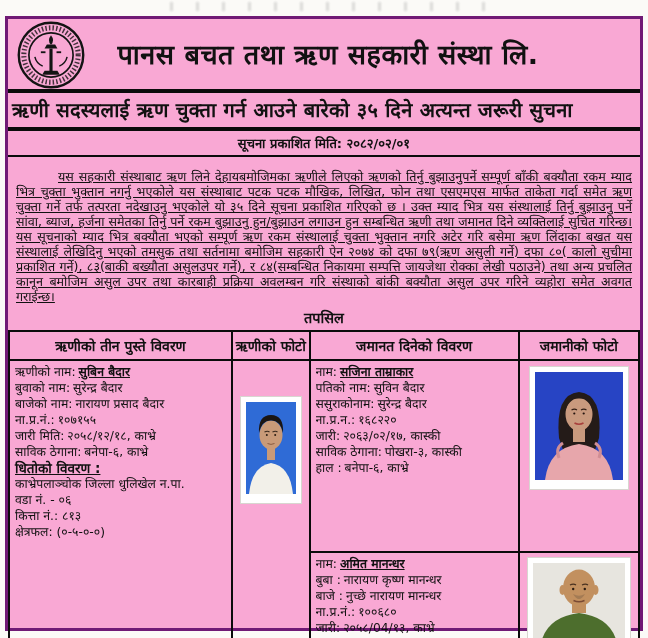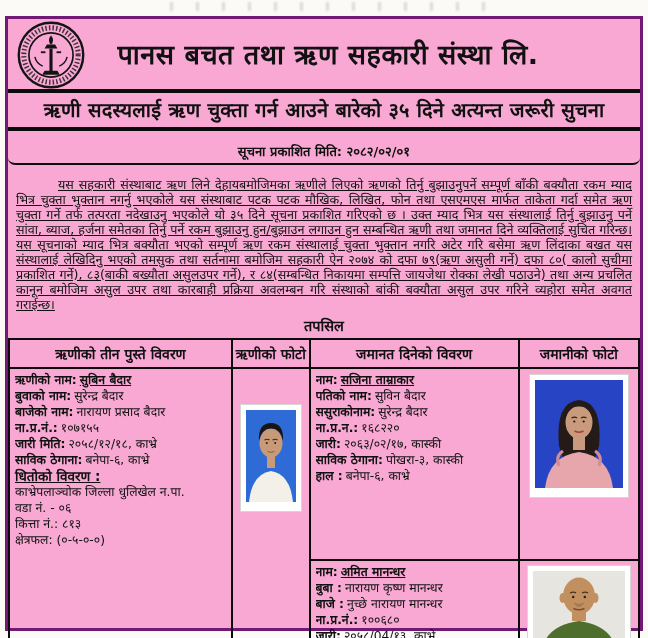--- a/index.html
+++ b/index.html
@@ -22,38 +22,38 @@
   }
 
   
   .hdr { display:flex; align-items:center; border-bottom:4px solid #0b0b0b; padding:3px 10px 2px 8px; height:74px; }
   .seal { width:70px; height:70px; flex:0 0 70px; }
   .hdr-text { flex:1; text-align:center; padding-right:60px; }
   .org-name { font-size:27px; font-weight:bold; letter-spacing:.5px; line-height:1.15; }
   .org-addr { font-size:13.5px; font-weight:bold; margin-top:1px; }
 
   
-  .title-bar { border-bottom:4px solid #0b0b0b; text-align:center; padding:3px 4px 4px; }
+  .title-bar { border-bottom:4px solid #0b0b0b; text-align:left; padding:3px 4px 4px; }
   .title-bar .t { font-size:20px; font-weight:bold; letter-spacing:.2px; }
-  .date-bar { border-bottom:2px solid #0b0b0b; text-align:center; padding:10px 4px 3px;border-radius:7px; }
+  .date-bar { border-bottom:2px solid #0b0b0b; text-align:center; padding:2px 4px 3px; }
   .date-bar .d { font-size:13px; font-weight:bold; }
 
   
   .notice-body { padding:12px 8px 1px; font-size:12.6px; line-height:15px; text-align:justify; font-weight:500;text-decoration:underline; }
   .notice-body p { text-indent:42px; }
   .tapasil { text-align:center; font-size:14.5px; font-weight:bold; padding:2px 16px 3px; }
 
   
   table { border-collapse:collapse; width:100%; table-layout:fixed; flex:1; }
   th,td { border:2px solid #0b0b0b; vertical-align:top; }
   th { font-size:14px; font-weight:bold; padding:4px 2px; text-align:center; height:28px; }
   td { padding:3px 5px; font-size:12.3px; line-height:16px; }
   tr.row-1 td { height:192px; }
   .ln { white-space:nowrap; overflow:hidden; }
-  .ln .lab { font-weight:700; }
+  .ln .lab { font-weight:400; }
   .ln .val { margin-left:3px; }
   .ln .val.b, .sub-head { font-weight:bold;text-decoration:underline; }
   .sub-head { font-size:13.5px; }
   .cell-photo { text-align:center; vertical-align:top; }
   .photo-paper { display:inline-block; background:#fff; box-shadow:0 0 0 1px #d8d6d0; padding:5px 5px 9px; }
   .photo-paper svg { display:block; }
   .p-borrower { margin-top:33px; }
   .p-g1 { margin-top:3px; }
   .p-g2 { margin-top:2px; }
 </style>

